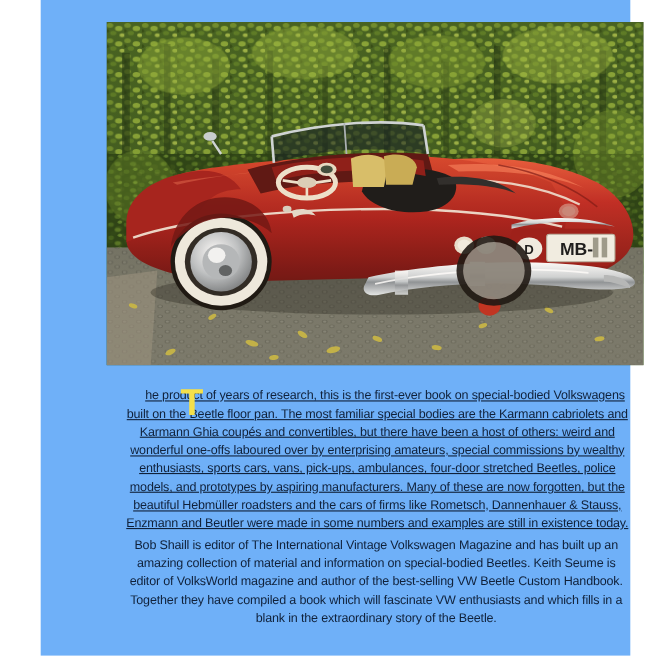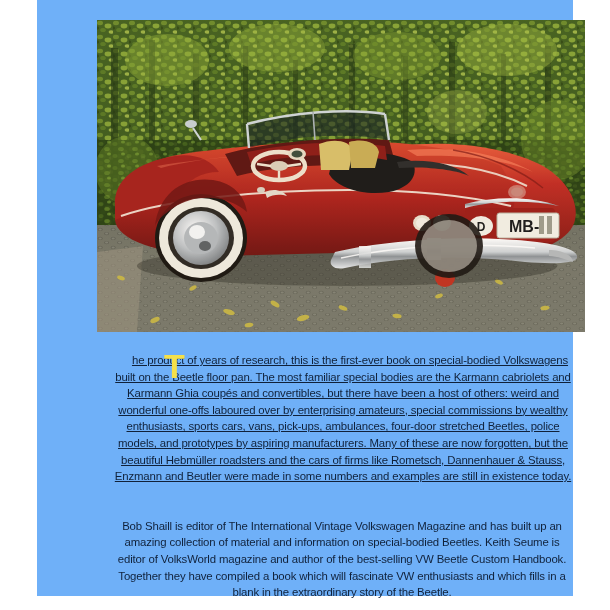--- a/index.html
+++ b/index.html
@@ -75,21 +75,21 @@
     color: #f5e04a;
     font-size: 34px;
     line-height: 30px;
     font-weight: 700;
     font-family: "Liberation Sans", sans-serif;
     text-align: left;
   }
   #para-main .first-line-indent { padding-left: 14px; text-decoration: underline; }
 
   #para-bio {
-    margin-top: 33px;
+    margin-top: 3px;
   }
 </style>
 </head>
 <body>
 
 <div id="page">
 
   <div id="cover-panel">
 
     <div id="cover-photo">

